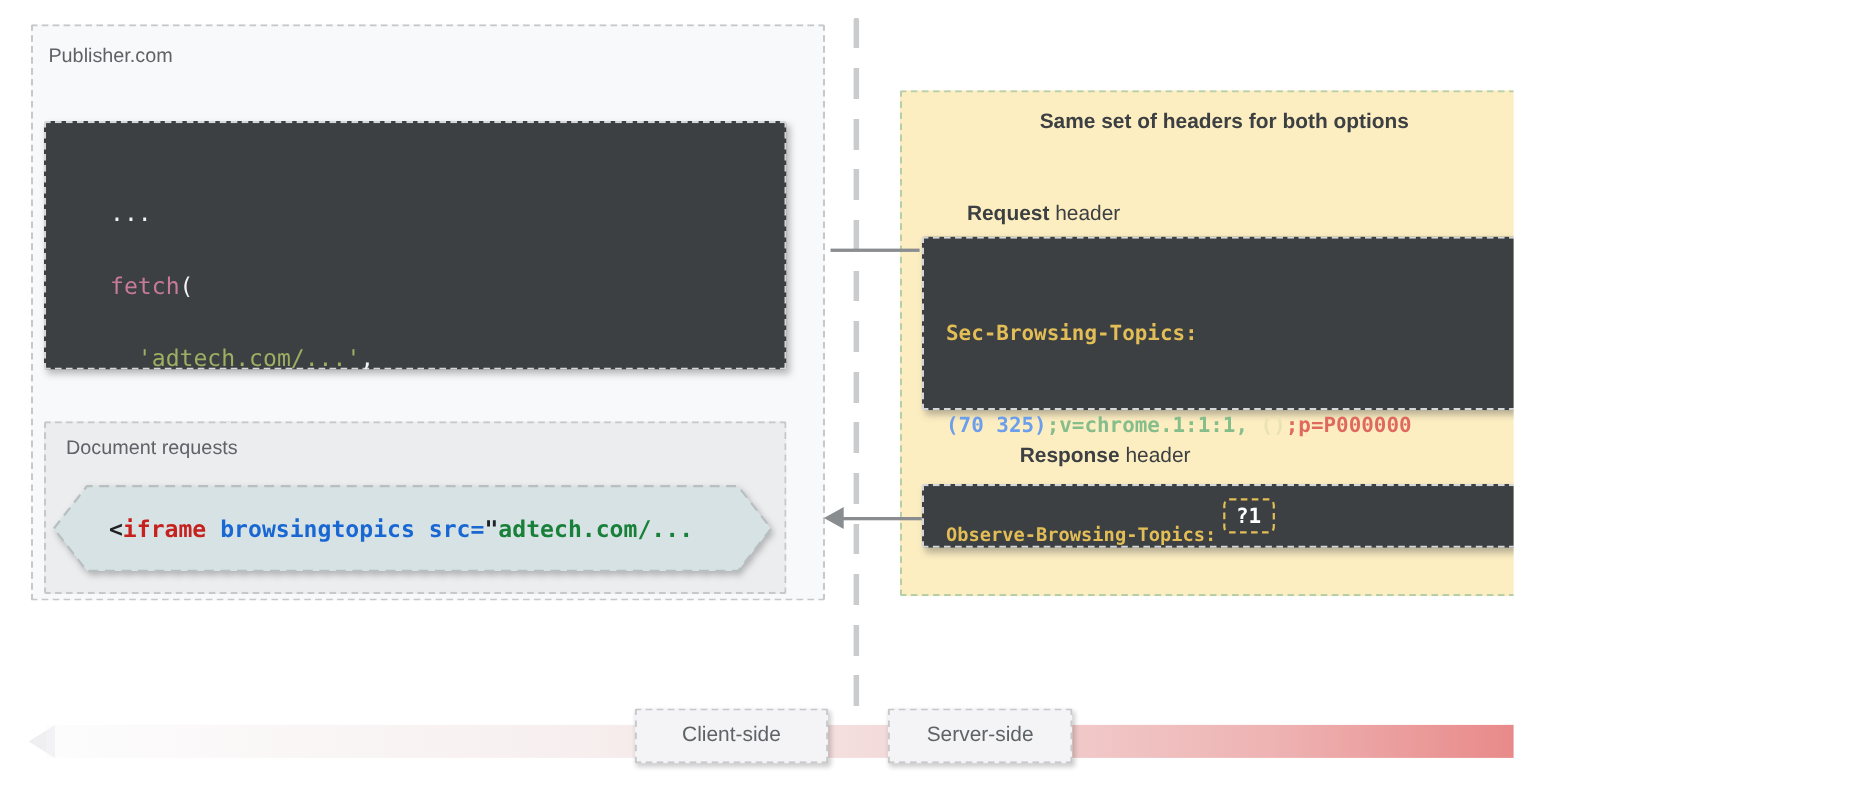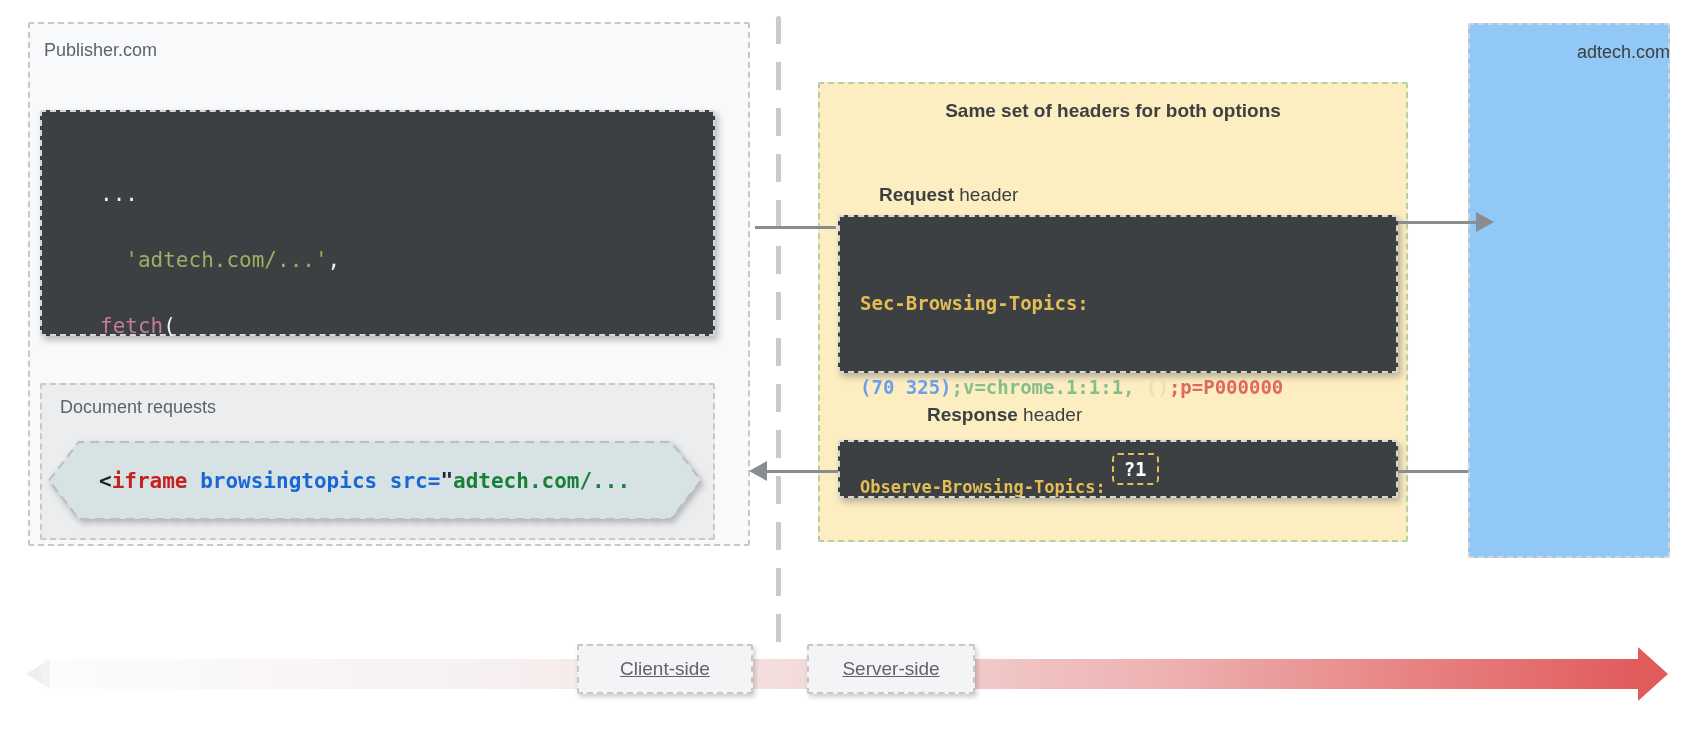--- a/index.html
+++ b/index.html
@@ -1,20 +1,20 @@
 <!DOCTYPE html>
 <html style="--page_bg: #ffffff; --publisher_bg: #f8f9fa; --panel_border: #c6c8ca; --doc_bg: #ecedef; --dark_bg: #3c4043; --dark_border: #d5d6d8; --hexagon_bg: #d7e2e5; --hexagon_border: #b9bfc1; --yellow_bg: #fdeec2; --yellow_border: #b7cfa9; --blue_bg: #92c8f5; --blue_border: #d2d4d6; --divider: #c9cbcd; --connector: #8a8d90; --arrow_red: #e15b5b; --chip_bg: #f4f4f6; --label_text: #5f6368; --dark_text: #3c4043; --code_white: #f1f3f4; --code_pink: #c77b96; --code_green_olive: #9caf63; --code_blue: #689bd6; --code_amber: #e2ab4e; --hdr_yellow: #e3bd56; --hdr_blue: #6c9eeb; --hdr_green: #85bd8b; --hdr_pale: #e9e2b3; --hdr_red: #e0695f; --iframe_dark: #202124; --iframe_red: #c5221f; --iframe_blue: #1967d2; --iframe_green: #188038;"><head>
 <meta charset="utf-8">
 <style>
   :root{
     --page_bg:#ffffff;
   }
   html,body{margin:0;padding:0;background:#fff;}
   .stage{
-    position:relative;width:1692px;height:734px;overflow:hidden;
+    position:relative;width:1376px;height:734px;overflow:hidden;
     background:var(--page_bg);
     font-family:"Liberation Sans", sans-serif;
   }
   .abs{position:absolute;}
   .code{font-family:"DejaVu Sans Mono", monospace;white-space:pre;}
 
   
   .publisher-panel{
     left:28px;top:22px;width:722px;height:524px;
     background:var(--publisher_bg);
@@ -146,37 +146,37 @@
     border-top:27px solid transparent;border-bottom:27px solid transparent;
     border-left:30px solid var(--arrow_red);
   }
   .side-chip{
     top:644px;height:50px;
     background:var(--chip_bg);
     border:2px dashed var(--panel_border);
     box-sizing:border-box;border-radius:2px;
     box-shadow:2px 3px 5px rgba(0,0,0,.2);
     display:flex;align-items:center;justify-content:center;
-    font-size:19px;color:var(--label_text);text-decoration:underline;
+    font-size:19px;color:var(--label_text);
   }
   .client-chip{left:577px;width:176px;}
   .server-chip{left:807px;width:168px;}
 </style>
 </head>
 <body>
 
 <div class="stage">
 
   <div class="abs publisher-panel"></div>
   <div class="abs panel-label pub-title">Publisher.com</div>
 
   <div class="abs darkbox fetch-block code">
     <div class="cl"><span class="tk-w">...</span></div>
+    <div class="cl"><span class="tk-pink">fetch</span><span class="tk-w">(</span></div>
     <div class="cl"><span class="tk-olive">  'adtech.com/...'</span><span class="tk-w">,</span></div>
-    <div class="cl"><span class="tk-pink">fetch</span><span class="tk-w">(</span></div>
     <div class="cl"><span class="tk-w">  {</span><span class="tk-blue">browsingTopics</span><span class="tk-w">:</span><span class="tk-amber"> true</span><span class="tk-w">})</span></div>
     <div class="cl"><span class="tk-w">.</span><span class="tk-pink">then</span><span class="tk-w">(...)</span></div>
     <div class="cl"><span class="tk-w">...</span></div>
   </div>
 
   <div class="abs doc-box"></div>
   <div class="abs panel-label doc-label">Document requests</div>
   <div class="abs hexagon-wrap">
     <svg width="656" height="81" viewBox="0 0 656 81">
       <polygon points="2,40.5 32,2 624,2 654,40.5 624,79 32,79" fill="#d7e2e5" stroke="#b9bfc1" stroke-width="2" stroke-dasharray="9 6"></polygon>

